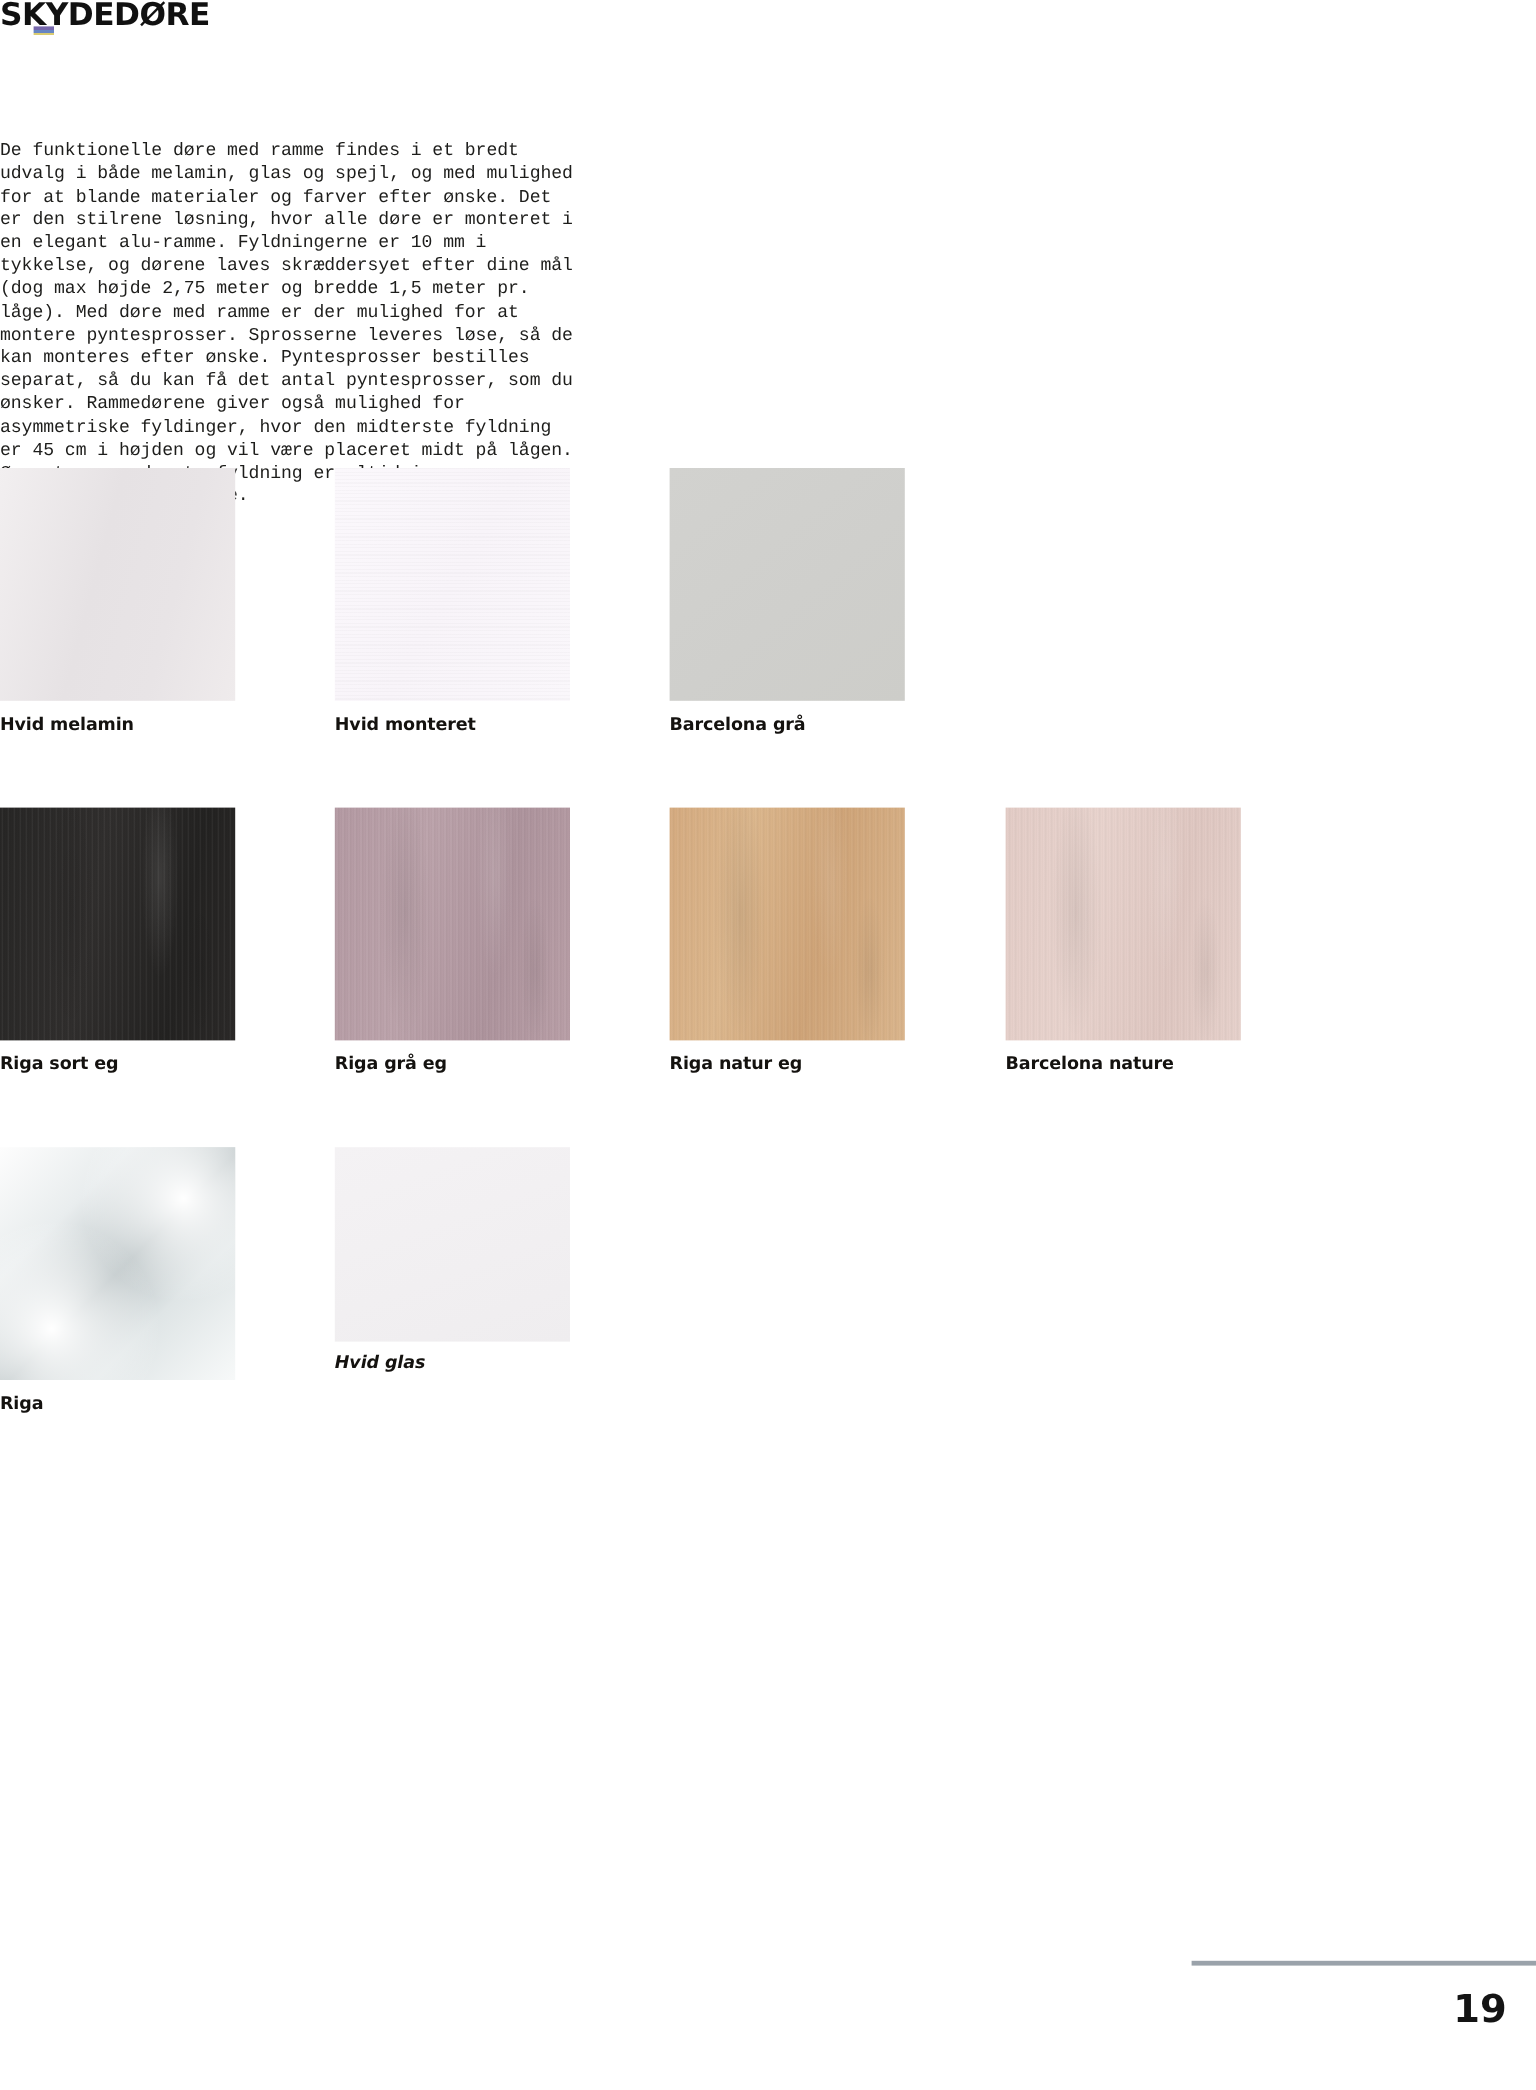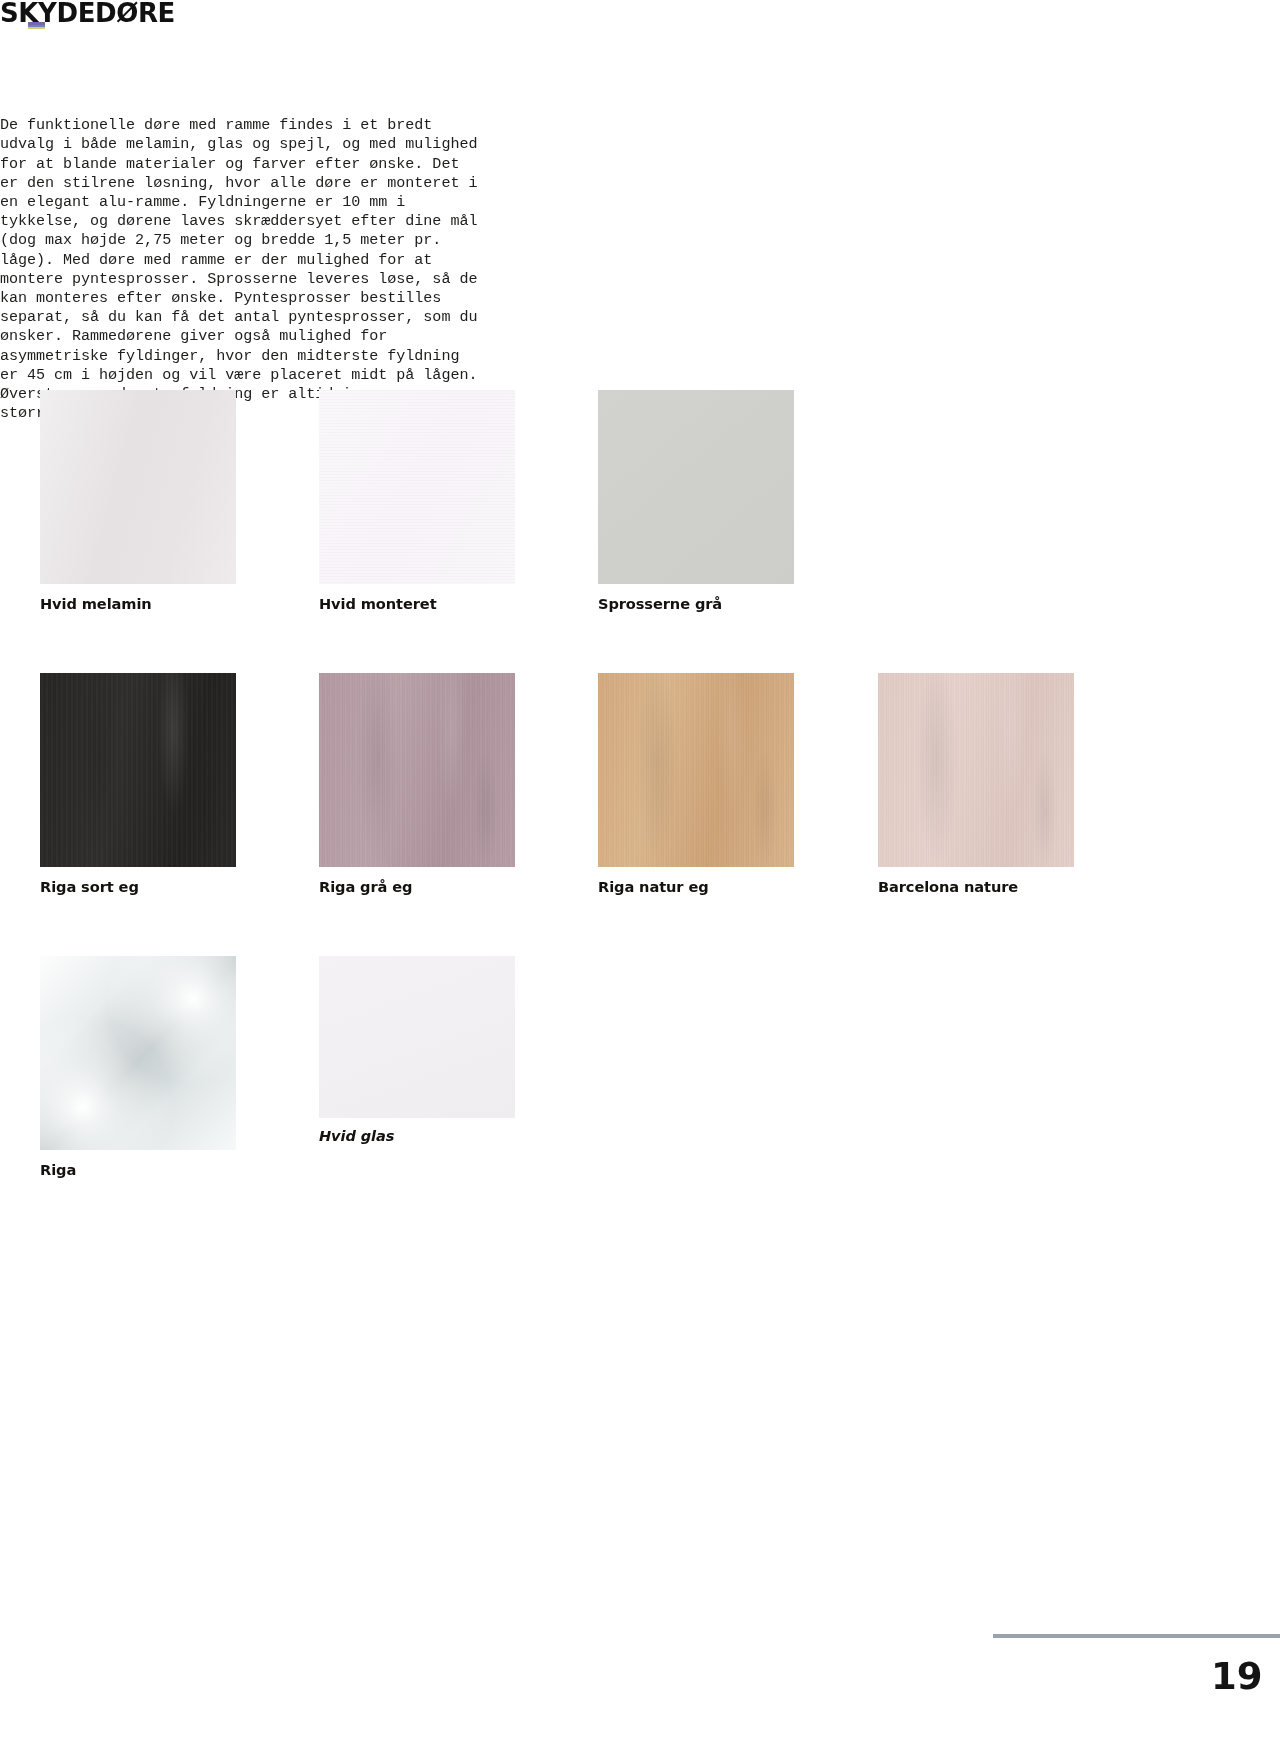--- a/index.html
+++ b/index.html
@@ -67,21 +67,20 @@
     position: relative;
     width: 1060px;
     height: 283px;
   }
   .swatch-row.row3 { height: 240px; }
 
   .swatch-cell {
     position: absolute;
     top: 0;
     width: 196px;
-    padding-left: 40px;
   }
   .swatch-cell.c0 { left: 0px; }
   .swatch-cell.c1 { left: 279px; }
   .swatch-cell.c2 { left: 558px; }
   .swatch-cell.c3 { left: 838px; }
 
   .swatch-img {
     width: 196px;
     height: 194px;
     position: relative;
@@ -186,21 +185,21 @@
     left: 993px;
     top: 1634px;
     width: 287px;
     height: 4px;
     background: #9aa2aa;
   }
   .page-number {
     position: absolute;
     left: 1211px;
     top: 1655px;
-    font-size: 37px;
+    font-size: 32px;
     font-weight: 700;
     color: #141414;
     letter-spacing: 0px;
   }
 </style>
 </head>
 <body>
 
 <div class="page-title">
   <span>SKYDEDØRE</span>
@@ -215,21 +214,21 @@
     <div class="swatch-cell c0">
       <div class="swatch-img m-hvid-melamin"></div>
       <div class="swatch-label">Hvid melamin</div>
     </div>
     <div class="swatch-cell c1">
       <div class="swatch-img m-hvid-struktur"></div>
       <div class="swatch-label">Hvid monteret</div>
     </div>
     <div class="swatch-cell c2">
       <div class="swatch-img m-barcelona-graa"></div>
-      <div class="swatch-label">Sprosserne grå</div>
+      <div class="swatch-label">Barcelona grå</div>
     </div>
   </div>
 
   <div class="swatch-row">
     <div class="swatch-cell c0">
       <div class="swatch-img m-riga-sort-eg tex-vgrain"></div>
       <div class="swatch-label">Riga sort eg</div>
     </div>
     <div class="swatch-cell c1">
       <div class="swatch-img m-riga-graa-eg tex-vgrain"></div>

